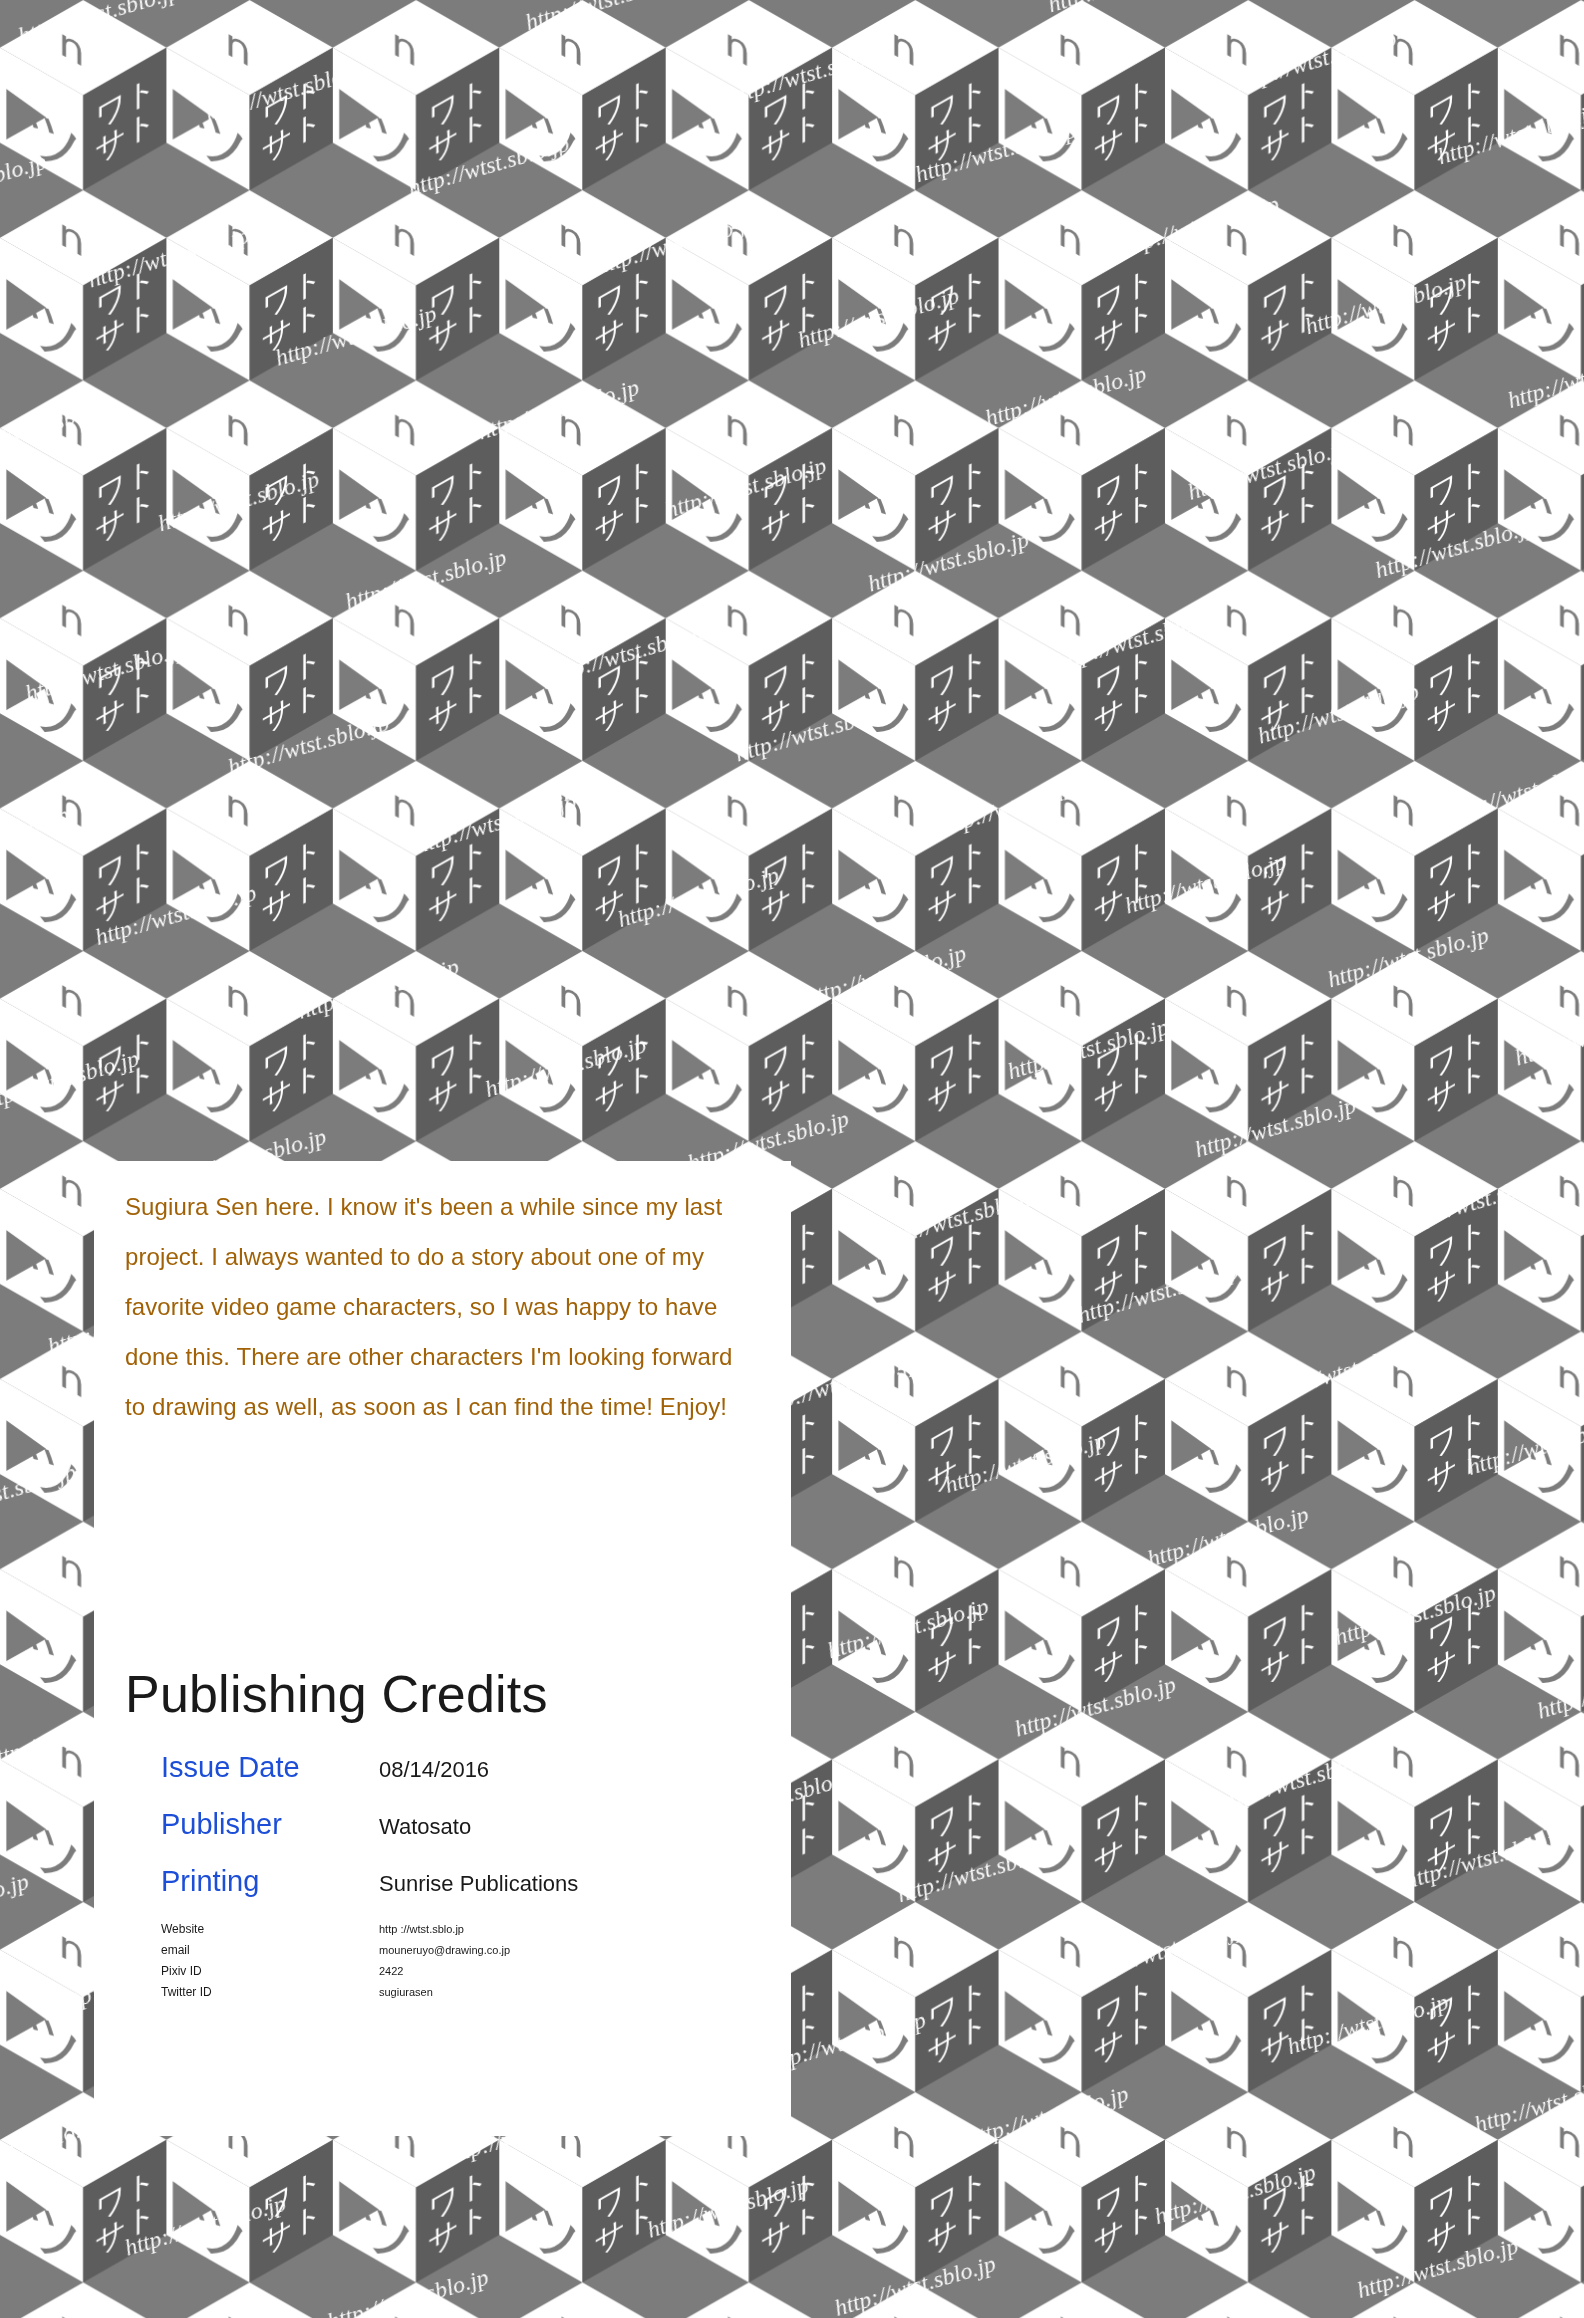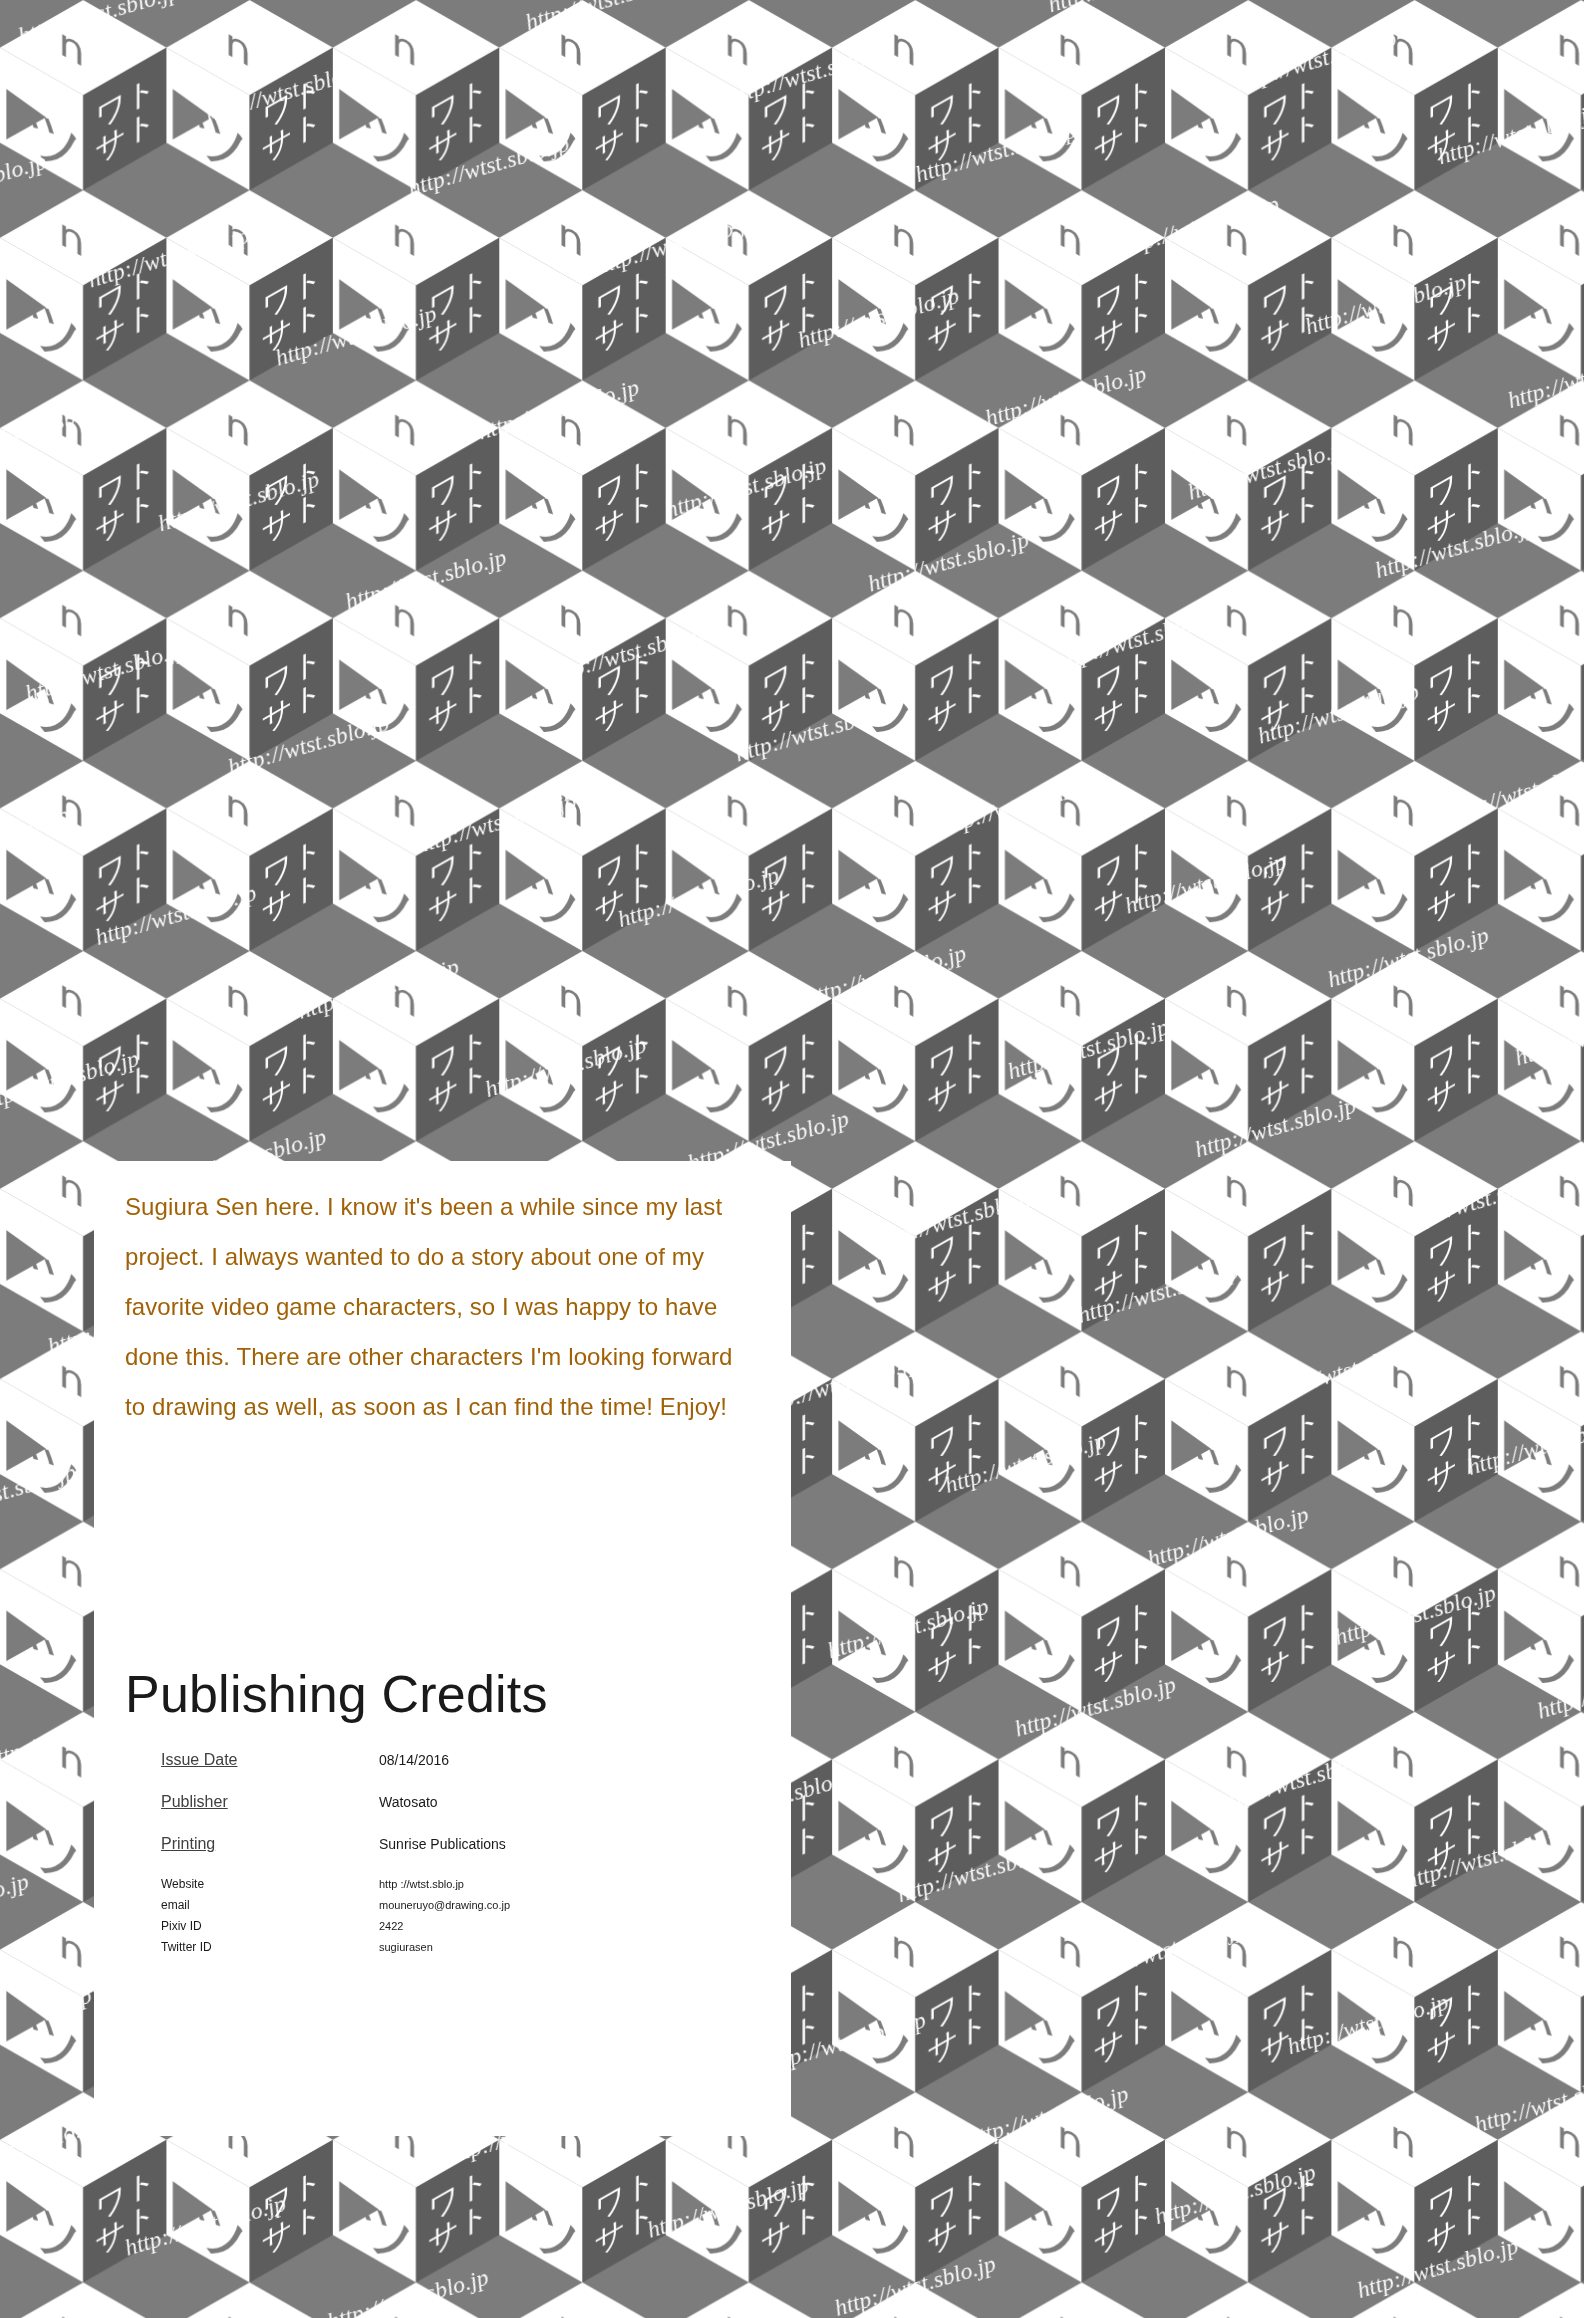--- a/index.html
+++ b/index.html
@@ -83,28 +83,27 @@
     margin: 0 0 27px 0;
     letter-spacing: 0.2px;
   }
   .credit-row {
     display: flex;
     align-items: baseline;
     margin: 0 0 24px 0;
   }
   .credit-label {
     width: 254px;
-    font-size: 16px;
-    color: #404040;
+    font-size: 29px;
+    color: #1d4ed8;
     padding-left: 36px;
     box-sizing: border-box;
-    text-decoration: underline;
   }
   .credit-value {
-    font-size: 14px;
+    font-size: 22px;
     color: #1a1a1a;
   }
 
   #credits-small {
     margin-top: 20.6px;
   }
   .small-row {
     display: flex;
     align-items: baseline;
     margin: 0 0 7.1px 0;

